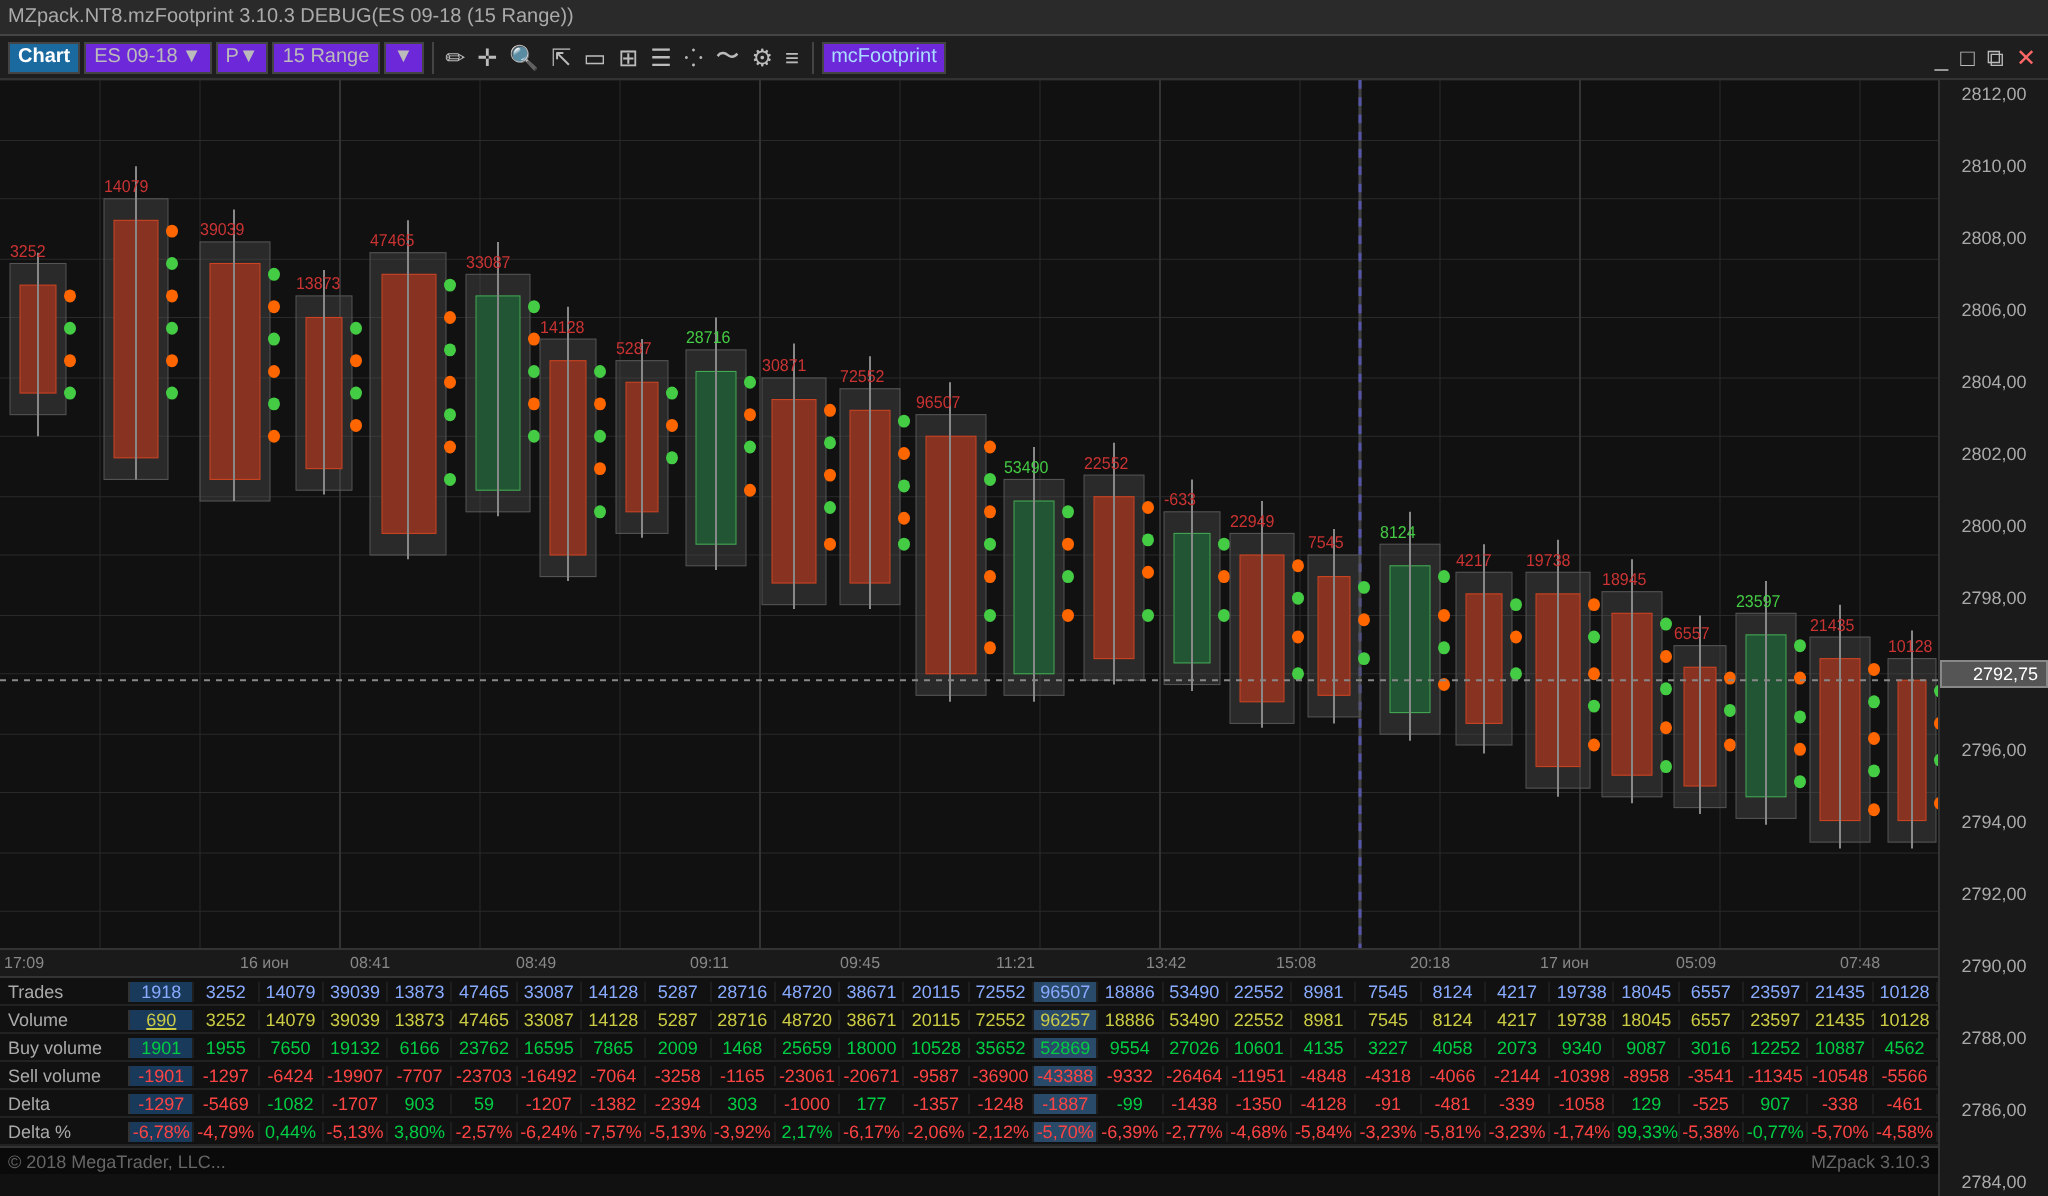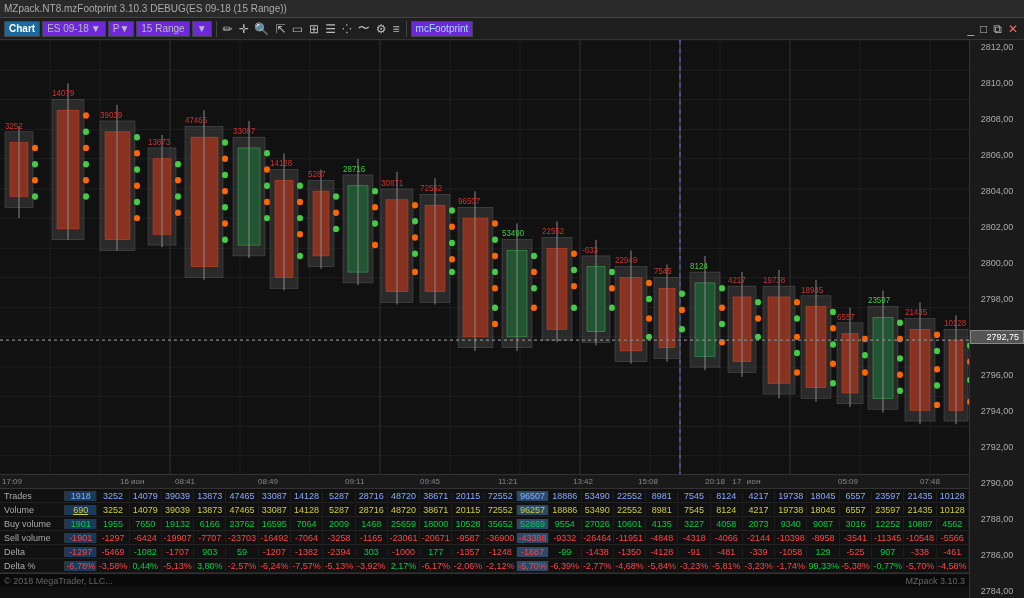--- a/index.html
+++ b/index.html
@@ -506,21 +506,21 @@
         <span style="position:absolute;left:2px;font-size:8px;color:#888;">17:09</span>
         <span style="position:absolute;left:120px;font-size:8px;color:#888;">16 ион</span>
         <span style="position:absolute;left:175px;font-size:8px;color:#888;">08:41</span>
         <span style="position:absolute;left:258px;font-size:8px;color:#888;">08:49</span>
         <span style="position:absolute;left:345px;font-size:8px;color:#888;">09:11</span>
         <span style="position:absolute;left:420px;font-size:8px;color:#888;">09:45</span>
         <span style="position:absolute;left:498px;font-size:8px;color:#888;">11:21</span>
         <span style="position:absolute;left:573px;font-size:8px;color:#888;">13:42</span>
         <span style="position:absolute;left:638px;font-size:8px;color:#888;">15:08</span>
         <span style="position:absolute;left:705px;font-size:8px;color:#888;">20:18</span>
-        <span style="position:absolute;left:732px;font-size:8px;color:#888;font-family:Liberation Mono, monospace;">17 ион</span>
+        <span style="position:absolute;left:770px;font-size:8px;color:#888;">17 ион</span>
         <span style="position:absolute;left:838px;font-size:8px;color:#888;">05:09</span>
         <span style="position:absolute;left:920px;font-size:8px;color:#888;">07:48</span>
       </div>
     </div>
 
     <div id="bottom-panel">
 
       <div class="bottom-row row-trades">
         <div class="bottom-row-label">Trades</div>
         <div class="bottom-row-cells">
@@ -592,21 +592,21 @@
       <div class="bottom-row">
         <div class="bottom-row-label">Buy volume</div>
         <div class="bottom-row-cells">
           <div class="cell cell-green" style="background:#1a3a5c;">1901</div>
           <div class="cell cell-green">1955</div>
           <div class="cell cell-green">7650</div>
           <div class="cell cell-green">19132</div>
           <div class="cell cell-green">6166</div>
           <div class="cell cell-green">23762</div>
           <div class="cell cell-green">16595</div>
-          <div class="cell cell-green">7064</div>
+          <div class="cell cell-green">7865</div>
           <div class="cell cell-green">2009</div>
           <div class="cell cell-green">1468</div>
           <div class="cell cell-green">25659</div>
           <div class="cell cell-green">18000</div>
           <div class="cell cell-green">10528</div>
           <div class="cell cell-green">35652</div>
           <div class="cell cell-green" style="background:#2a4a6a;">52869</div>
           <div class="cell cell-green">9554</div>
           <div class="cell cell-green">27026</div>
           <div class="cell cell-green">10601</div>
@@ -688,21 +688,21 @@
           <div class="cell cell-green">907</div>
           <div class="cell cell-red">-338</div>
           <div class="cell cell-red">-461</div>
         </div>
       </div>
 
       <div class="bottom-row">
         <div class="bottom-row-label">Delta %</div>
         <div class="bottom-row-cells">
           <div class="cell" style="color:#ff4444;background:#1a3a5c;">-6,78%</div>
-          <div class="cell cell-red">-3,58%</div>
+          <div class="cell cell-red">-4,79%</div>
           <div class="cell cell-green">0,44%</div>
           <div class="cell cell-red">-5,13%</div>
           <div class="cell cell-green">3,80%</div>
           <div class="cell cell-red">-2,57%</div>
           <div class="cell cell-red">-6,24%</div>
           <div class="cell cell-red">-7,57%</div>
           <div class="cell cell-red">-5,13%</div>
           <div class="cell cell-red">-3,92%</div>
           <div class="cell cell-green">2,17%</div>
           <div class="cell cell-red">-6,17%</div>

